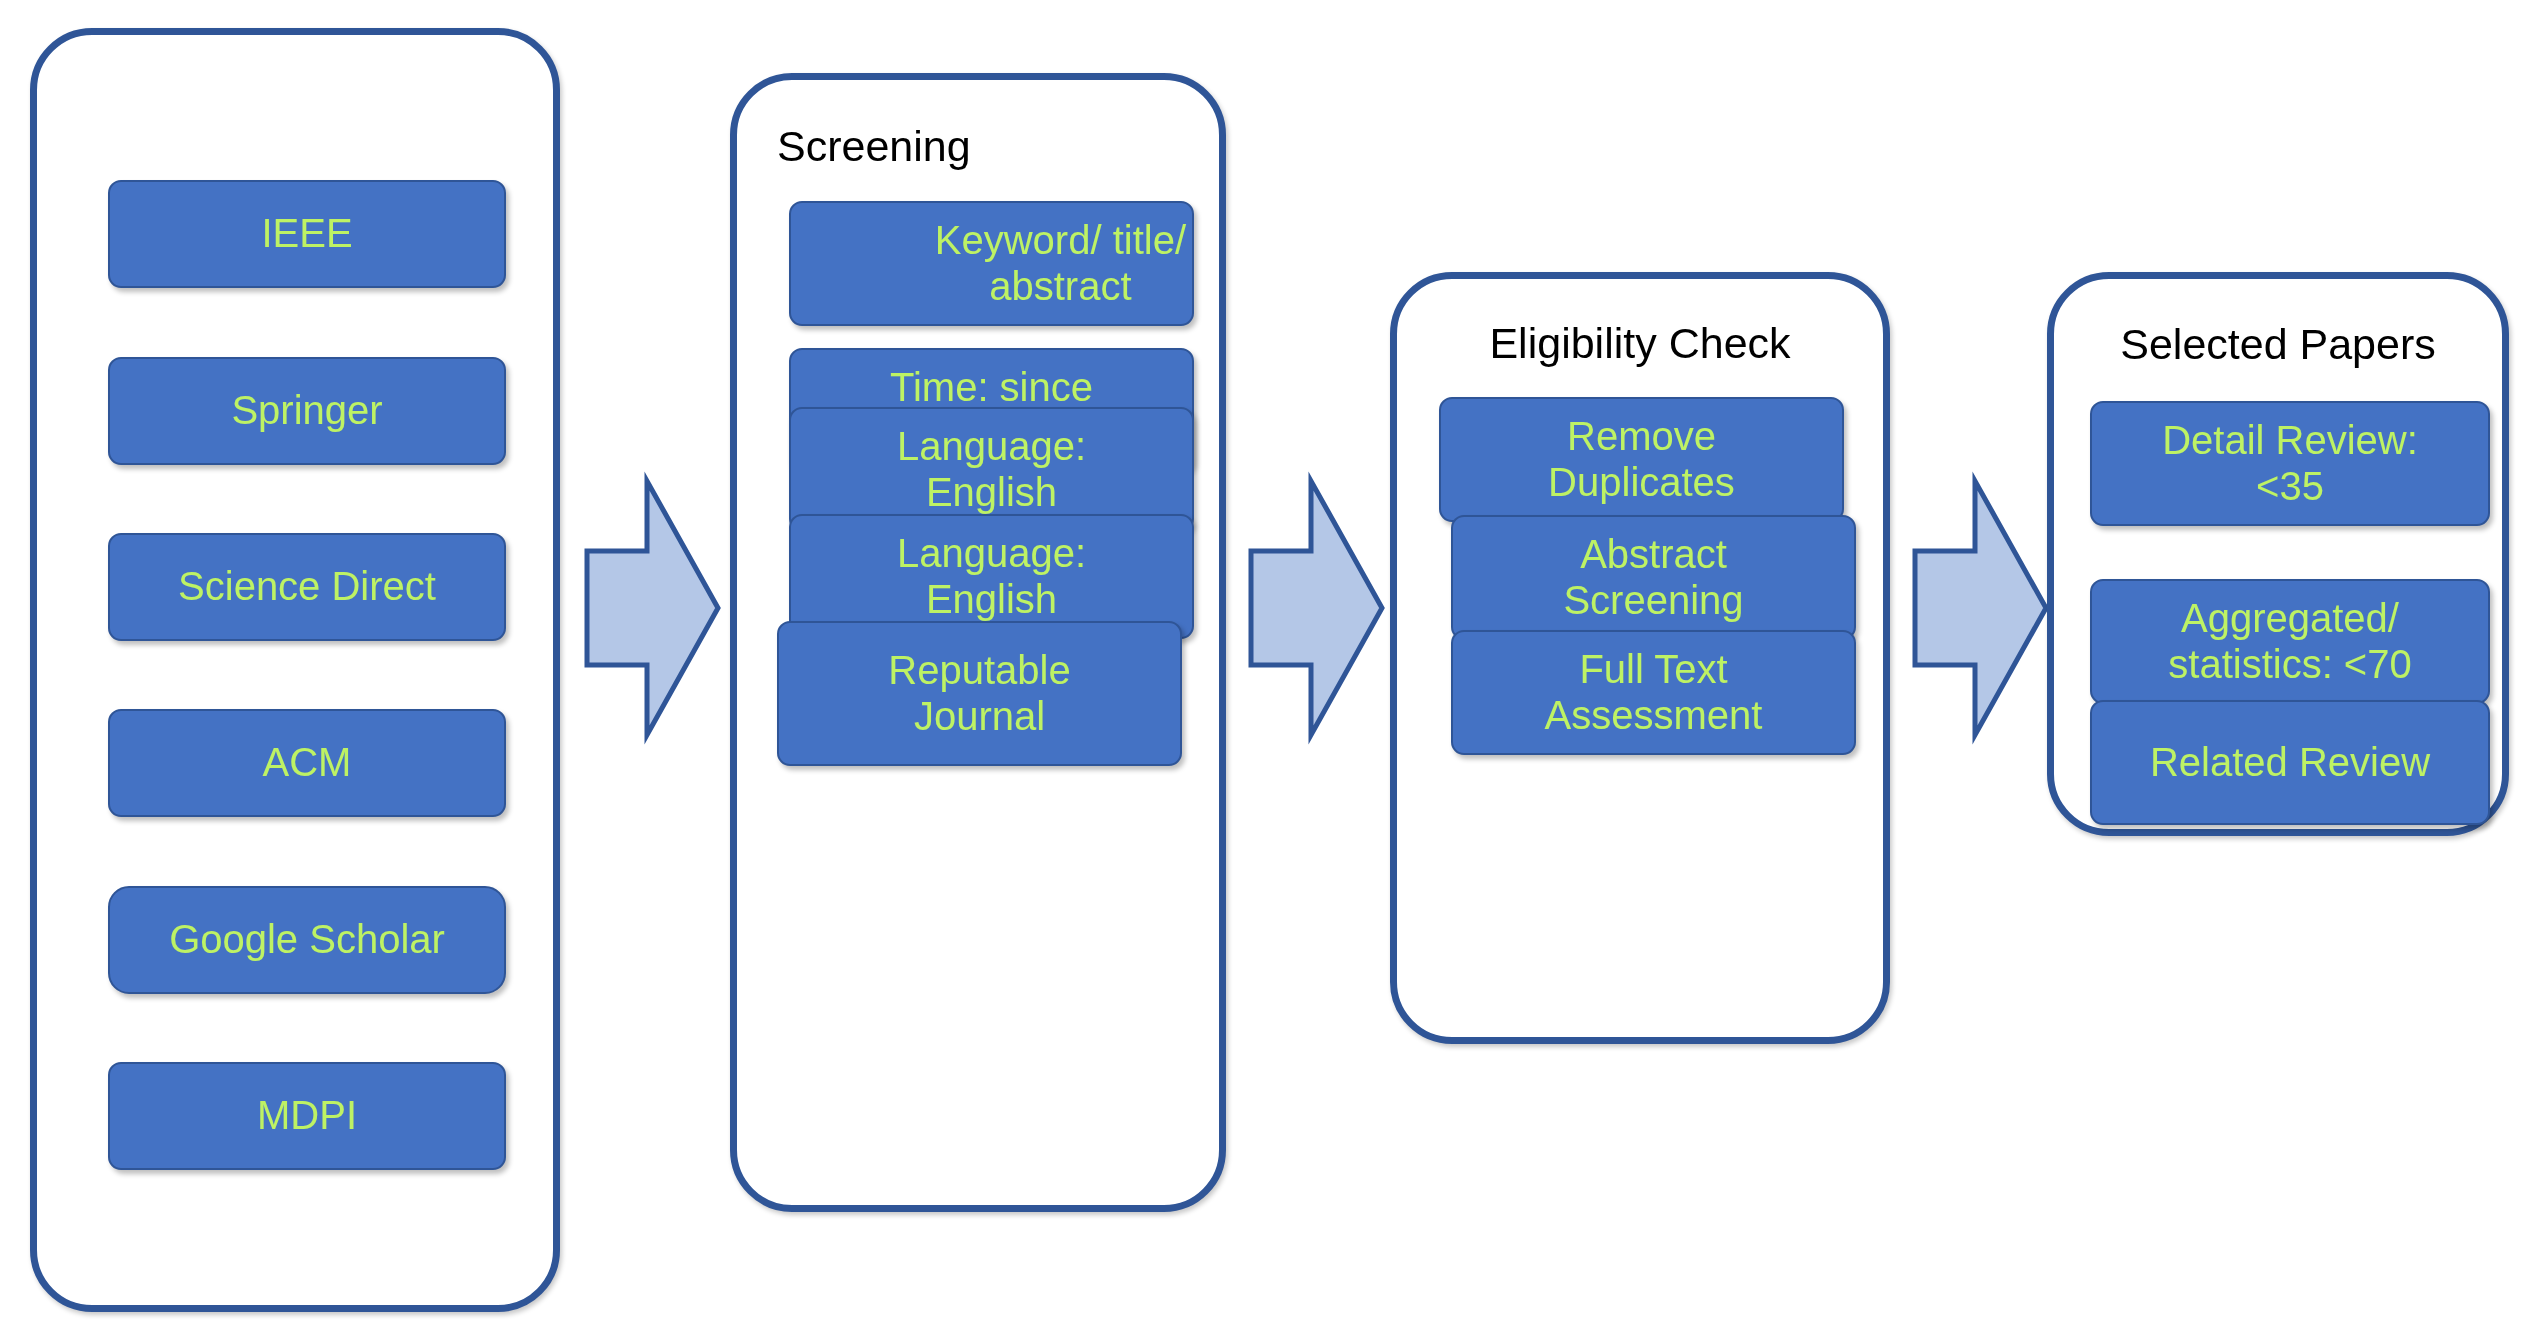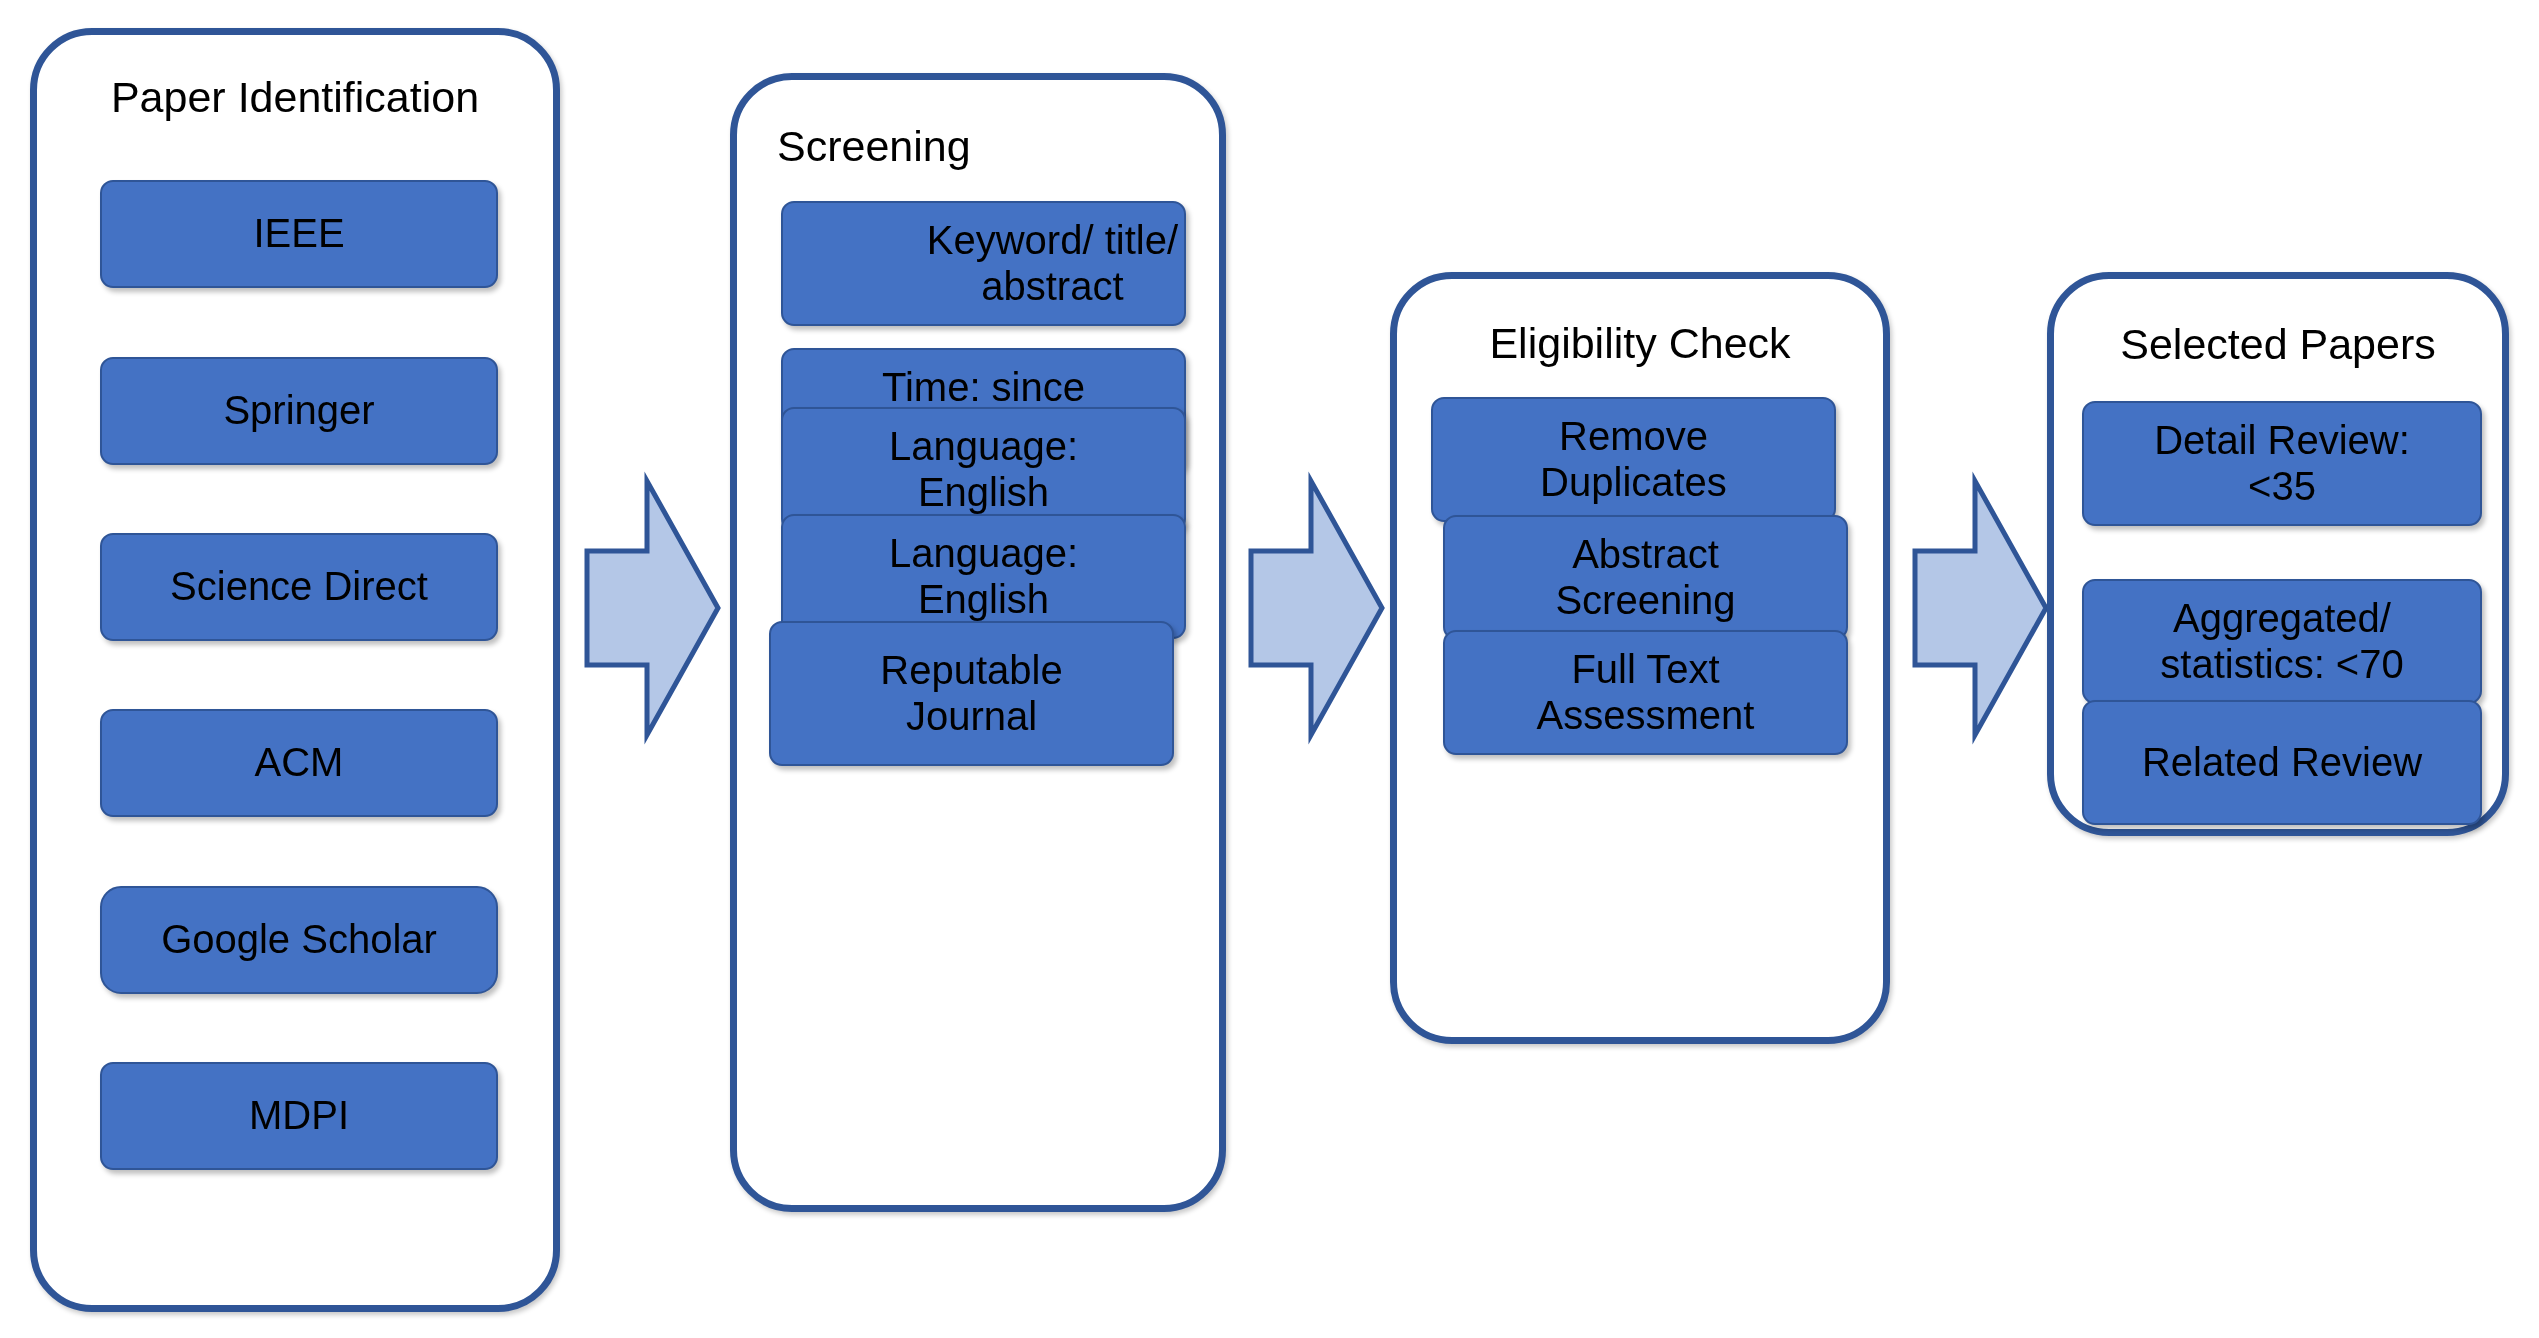--- a/index.html
+++ b/index.html
@@ -34,43 +34,43 @@
     font-size: 43px;
     line-height: 1.15;
     white-space: nowrap;
   }
   .item {
     position: absolute;
     box-sizing: border-box;
     background: #4472C4;
     border: 2px solid #2F5597;
     border-radius: 13px;
-    color: #000000;
+    color: #bef264;
     font-size: 40px;
     line-height: 1.13;
     display: flex;
     align-items: center;
     justify-content: center;
     text-align: center;
     box-shadow: 3px 4px 5px rgba(0,0,0,0.25);
     padding: 0 6px;
+    margin-left: 8px;
   }
   .item span { display: block; white-space: pre-line; }
   .arrow {
     position: absolute;
   }
   .arrow svg { display: block; }
 </style>
 </head>
 <body>
 
 <div id="canvas">
 
   <div class="stage" style="left:30px; top:28px; width:530px; height:1284px;">
-    <div class="stage-title" style="top:38px;">Paper Identification</div>
 
     <div class="item" style="left:63px; top:145px; width:398px; height:108px;">
       <span>IEEE</span>
     </div>
     <div class="item" style="left:63px; top:322px; width:398px; height:108px;">
       <span>Springer</span>
     </div>
     <div class="item" style="left:63px; top:498px; width:398px; height:108px;">
       <span>Science Direct</span>
     </div>

